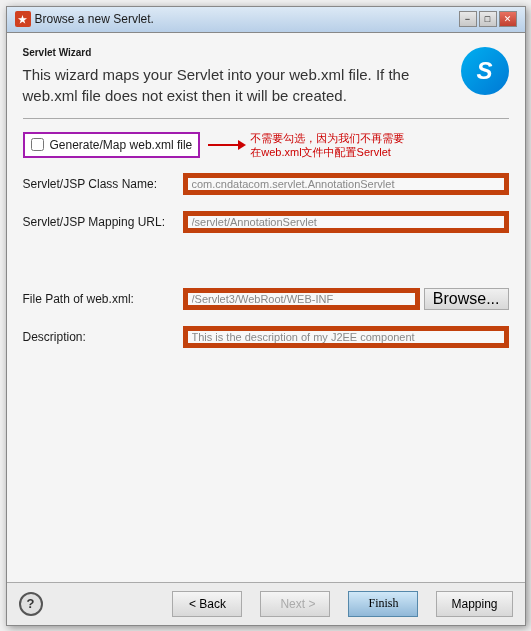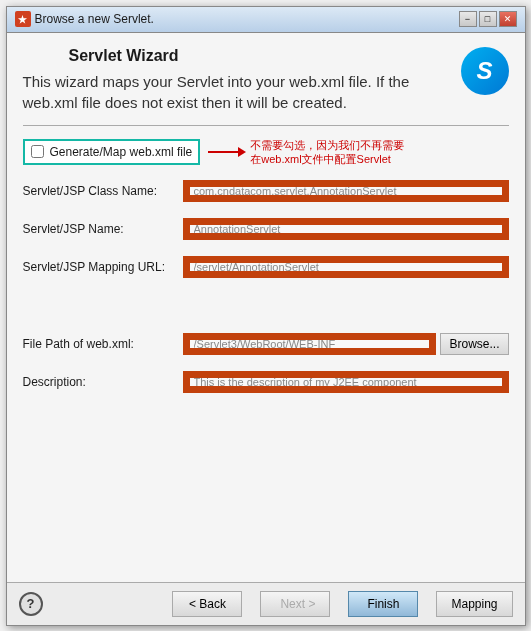--- a/index.html
+++ b/index.html
@@ -77,25 +77,24 @@
     }
     .header-section {
       display: flex;
       align-items: flex-start;
       margin-bottom: 12px;
     }
     .header-text {
       flex: 1;
     }
     .wizard-title {
-      font-size: 16px;
+      font-size: 10px;
       font-weight: bold;
       color: #1a1a1a;
       margin-bottom: 6px;
-      margin-left: 46px;
     }
     .wizard-desc {
       font-size: 15px;
       color: #333;
       line-height: 1.4;
     }
     .skype-icon {
       width: 48px;
       height: 48px;
       background: linear-gradient(135deg, #00aff0, #0078d4);
@@ -117,21 +116,21 @@
     }
     .checkbox-row {
       display: flex;
       align-items: center;
       margin-bottom: 14px;
       position: relative;
     }
     .checkbox-wrapper {
       display: flex;
       align-items: center;
-      border: 2px solid #14b8a6;
+      border: 2px solid #a21caf;
       padding: 4px 6px;
       background: white;
     }
     .checkbox-input {
       width: 13px;
       height: 13px;
       margin-right: 6px;
       cursor: pointer;
     }
     .checkbox-label {
@@ -175,39 +174,39 @@
     }
     .form-label {
       width: 160px;
       font-size: 12px;
       color: #1a1a1a;
       flex-shrink: 0;
     }
     .form-input {
       flex: 1;
       height: 22px;
-      border: 7px solid #c2410c;
+      border: 5px solid #c2410c;
       background: #f8f8f8;
       padding: 0 4px;
       font-size: 11px;
       color: #888;
       outline: none;
     }
     .form-row-file {
       display: flex;
       align-items: center;
       margin-top: 39px;
     }
     .browse-btn {
       margin-left: 4px;
       height: 22px;
       padding: 0 8px;
       background: linear-gradient(to bottom, #f0f0f0, #d8d8d8);
       border: 1px solid #aaa;
-      font-size: 12px;
+      font-size: 16px;
       cursor: pointer;
       white-space: nowrap;
     }
     .spacer {
       flex: 1;
     }
     .footer {
       border-top: 1px solid #aaa;
       padding: 8px 12px;
       display: flex;
@@ -238,20 +237,21 @@
       padding: 0 14px;
       background: linear-gradient(to bottom, #f5f5f5, #d8d8d8);
       border: 1px solid #aaa;
       font-size: 12px;
       cursor: pointer;
       min-width: 70px;
     }
     .footer-btn.primary {
       background: linear-gradient(to bottom, #d0e8f8, #90b8d8);
       border-color: #5588aa;
+      font-family: Liberation Serif, serif;
     }
     .footer-btn.disabled {
       color: #aaa;
       cursor: default;
       text-align: right;
     }
   </style>
 </head>
 <body>
 
@@ -293,24 +293,20 @@
       </div>
     </div>
 
     <div class="form-section">
 
       <div class="form-row">
         <span class="form-label">Servlet/JSP Class Name:</span>
         <input type="text" class="form-input" value="com.cndatacom.servlet.AnnotationServlet" style="">
       </div>
 
-      <div class="form-row">
-        <span class="form-label">Servlet/JSP Name:</span>
-        <input type="text" class="form-input" value="AnnotationServlet" style="">
-      </div>
 
       <div class="form-row">
         <span class="form-label">Servlet/JSP Mapping URL:</span>
         <input type="text" class="form-input" value="/servlet/AnnotationServlet" style="">
       </div>
 
       <div class="form-row form-row-file">
         <span class="form-label">File Path of web.xml:</span>
         <input type="text" class="form-input" value="/Servlet3/WebRoot/WEB-INF" style="">
         <button class="browse-btn">Browse...</button>

